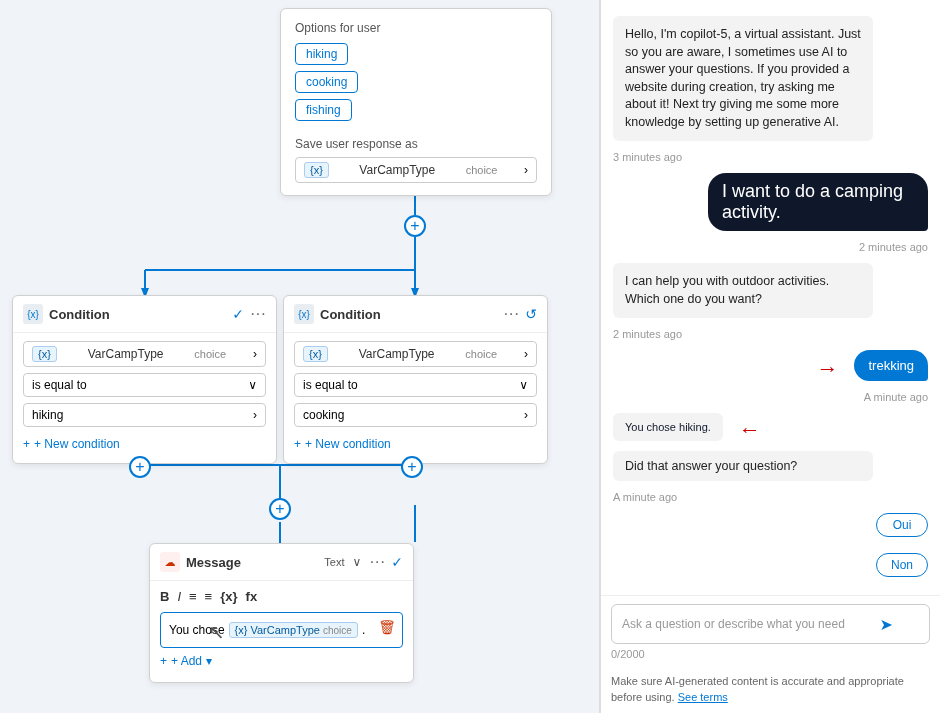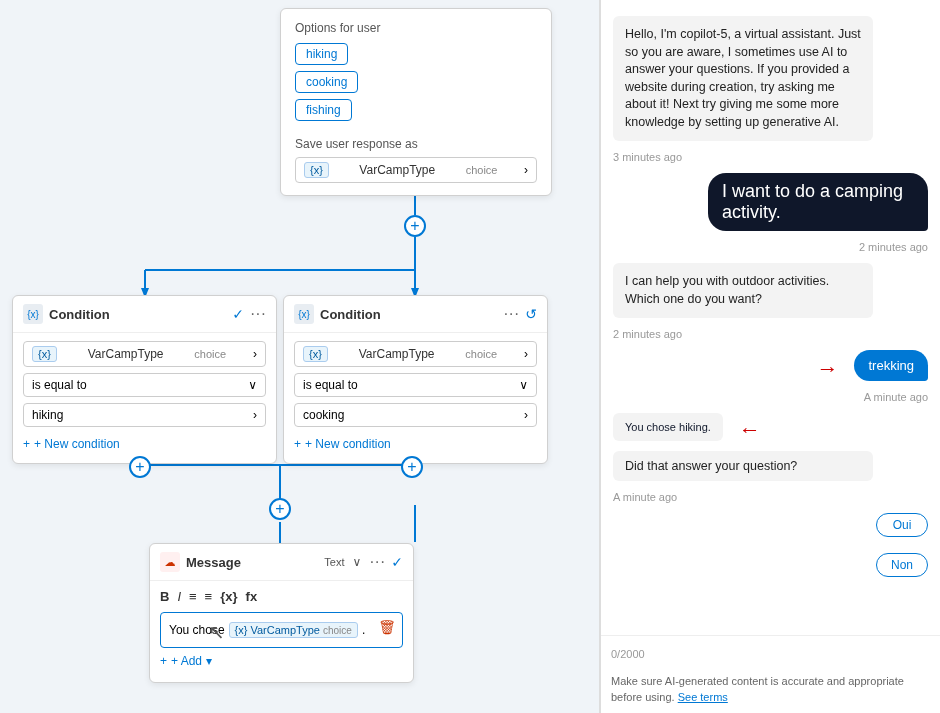--- a/index.html
+++ b/index.html
@@ -558,19 +558,23 @@
     <div class="chat-question">Did that answer your question?</div>
     <div class="timestamp">A minute ago</div>
 
     <div class="chat-buttons">
       <button class="chat-btn">Oui</button>
       <button class="chat-btn">Non</button>
     </div>
   </div>
 
   <div class="chat-input-area">
+    <div class="chat-input-box">
+      <span style="color:#999;font-size:12px;flex:1;">Ask a question or describe what you need</span>
+      <span class="send-icon">➤</span>
+    </div>
     <div class="chat-counter">0/2000</div>
   </div>
   <div class="chat-disclaimer">
     <span>Make sure AI-generated content is accurate and appropriate before using.</span>
     <span class="disclaimer-link">See terms</span>
   </div>
 </div>
 
 </body></html>

